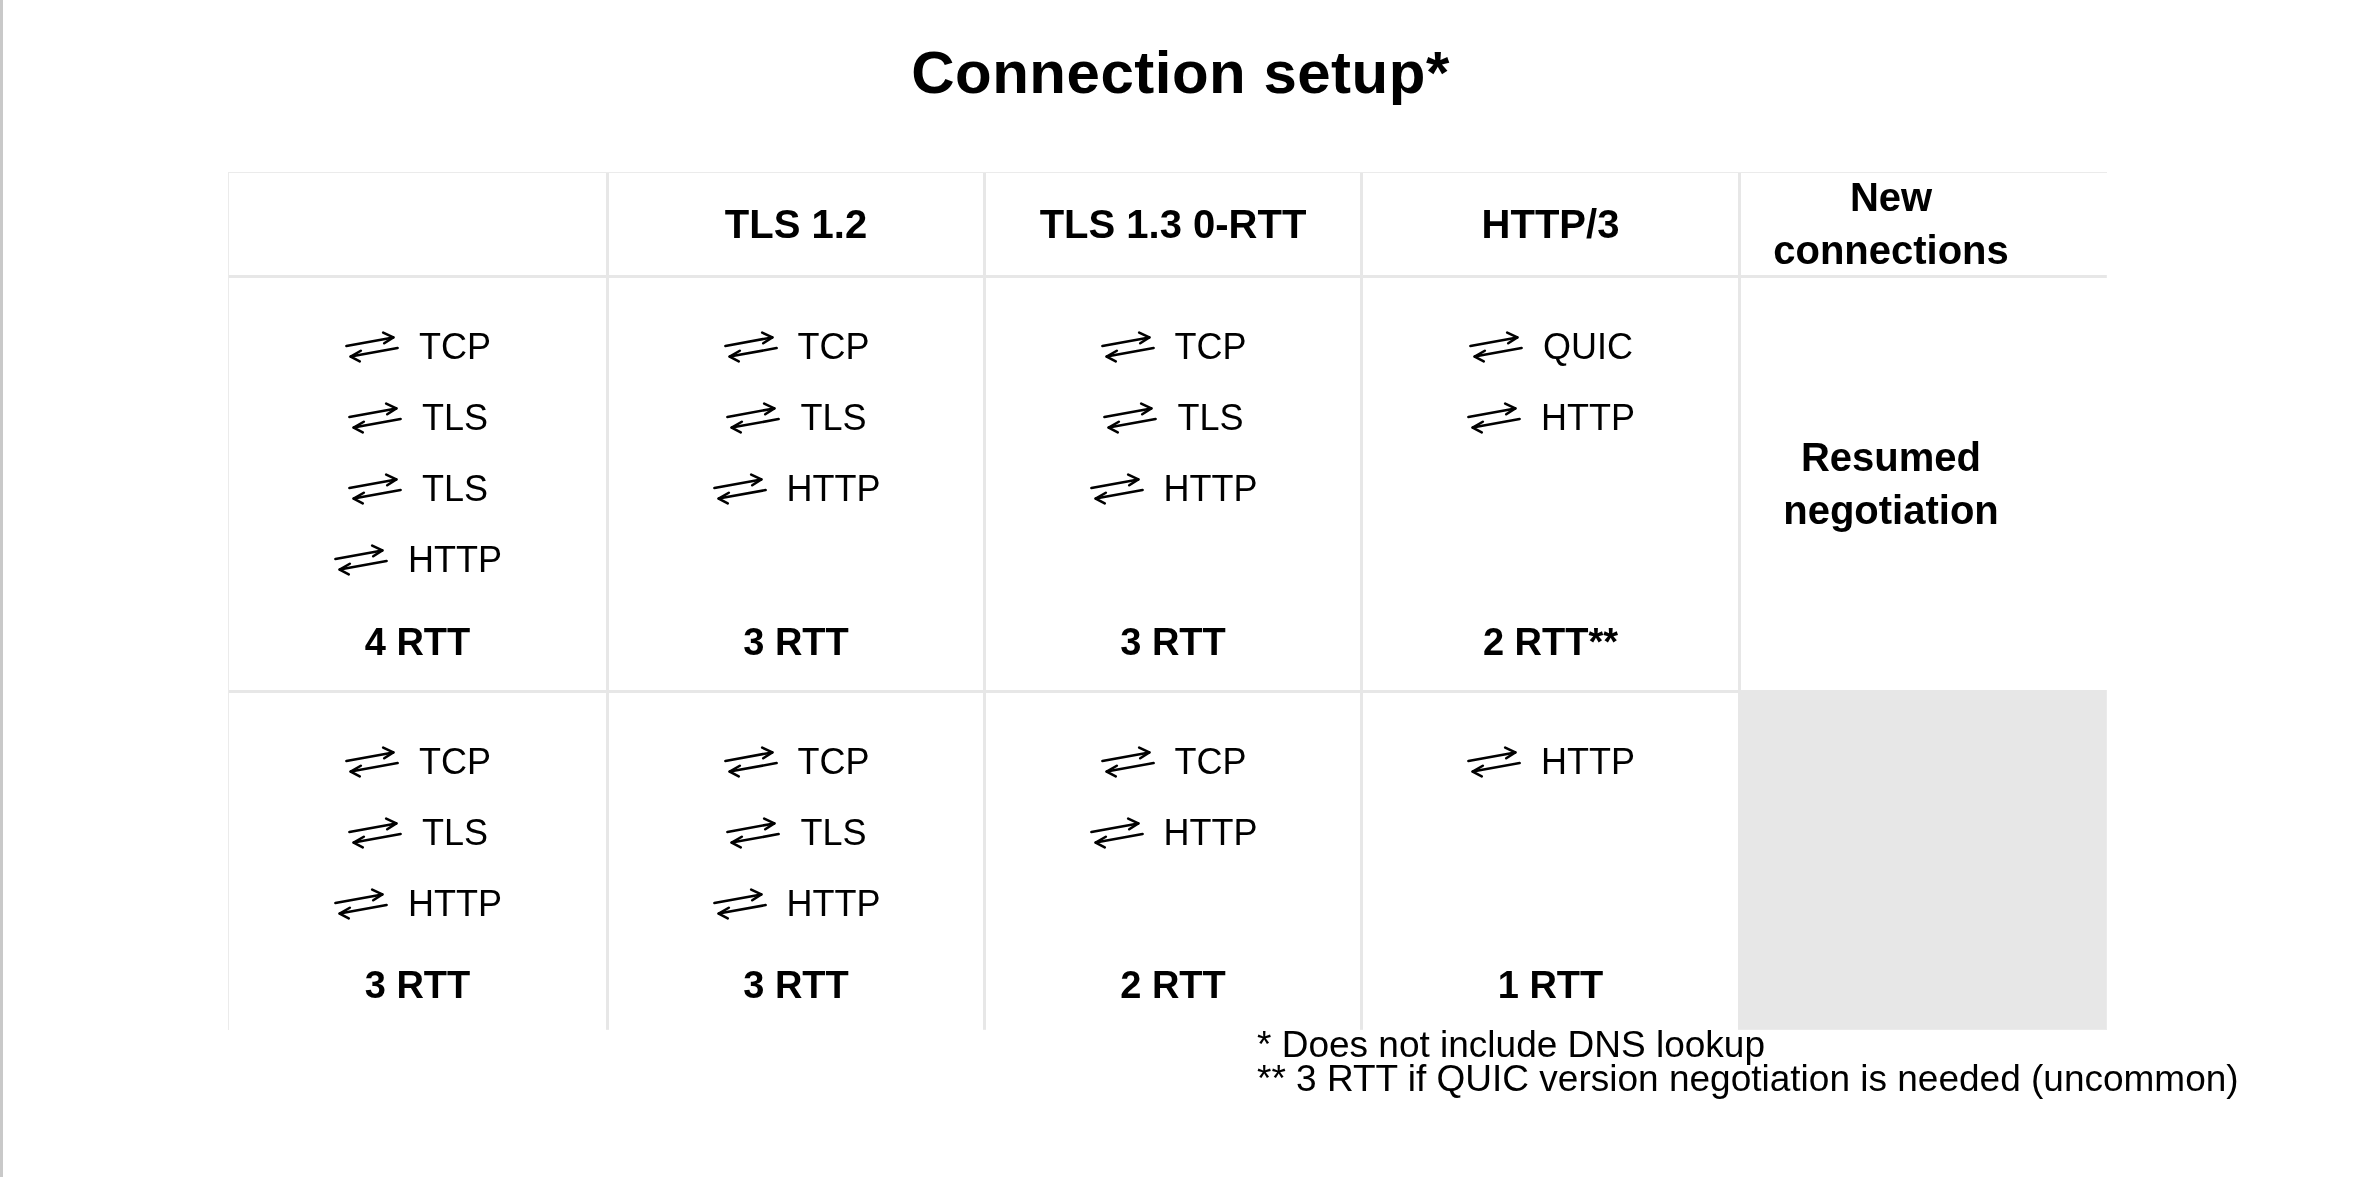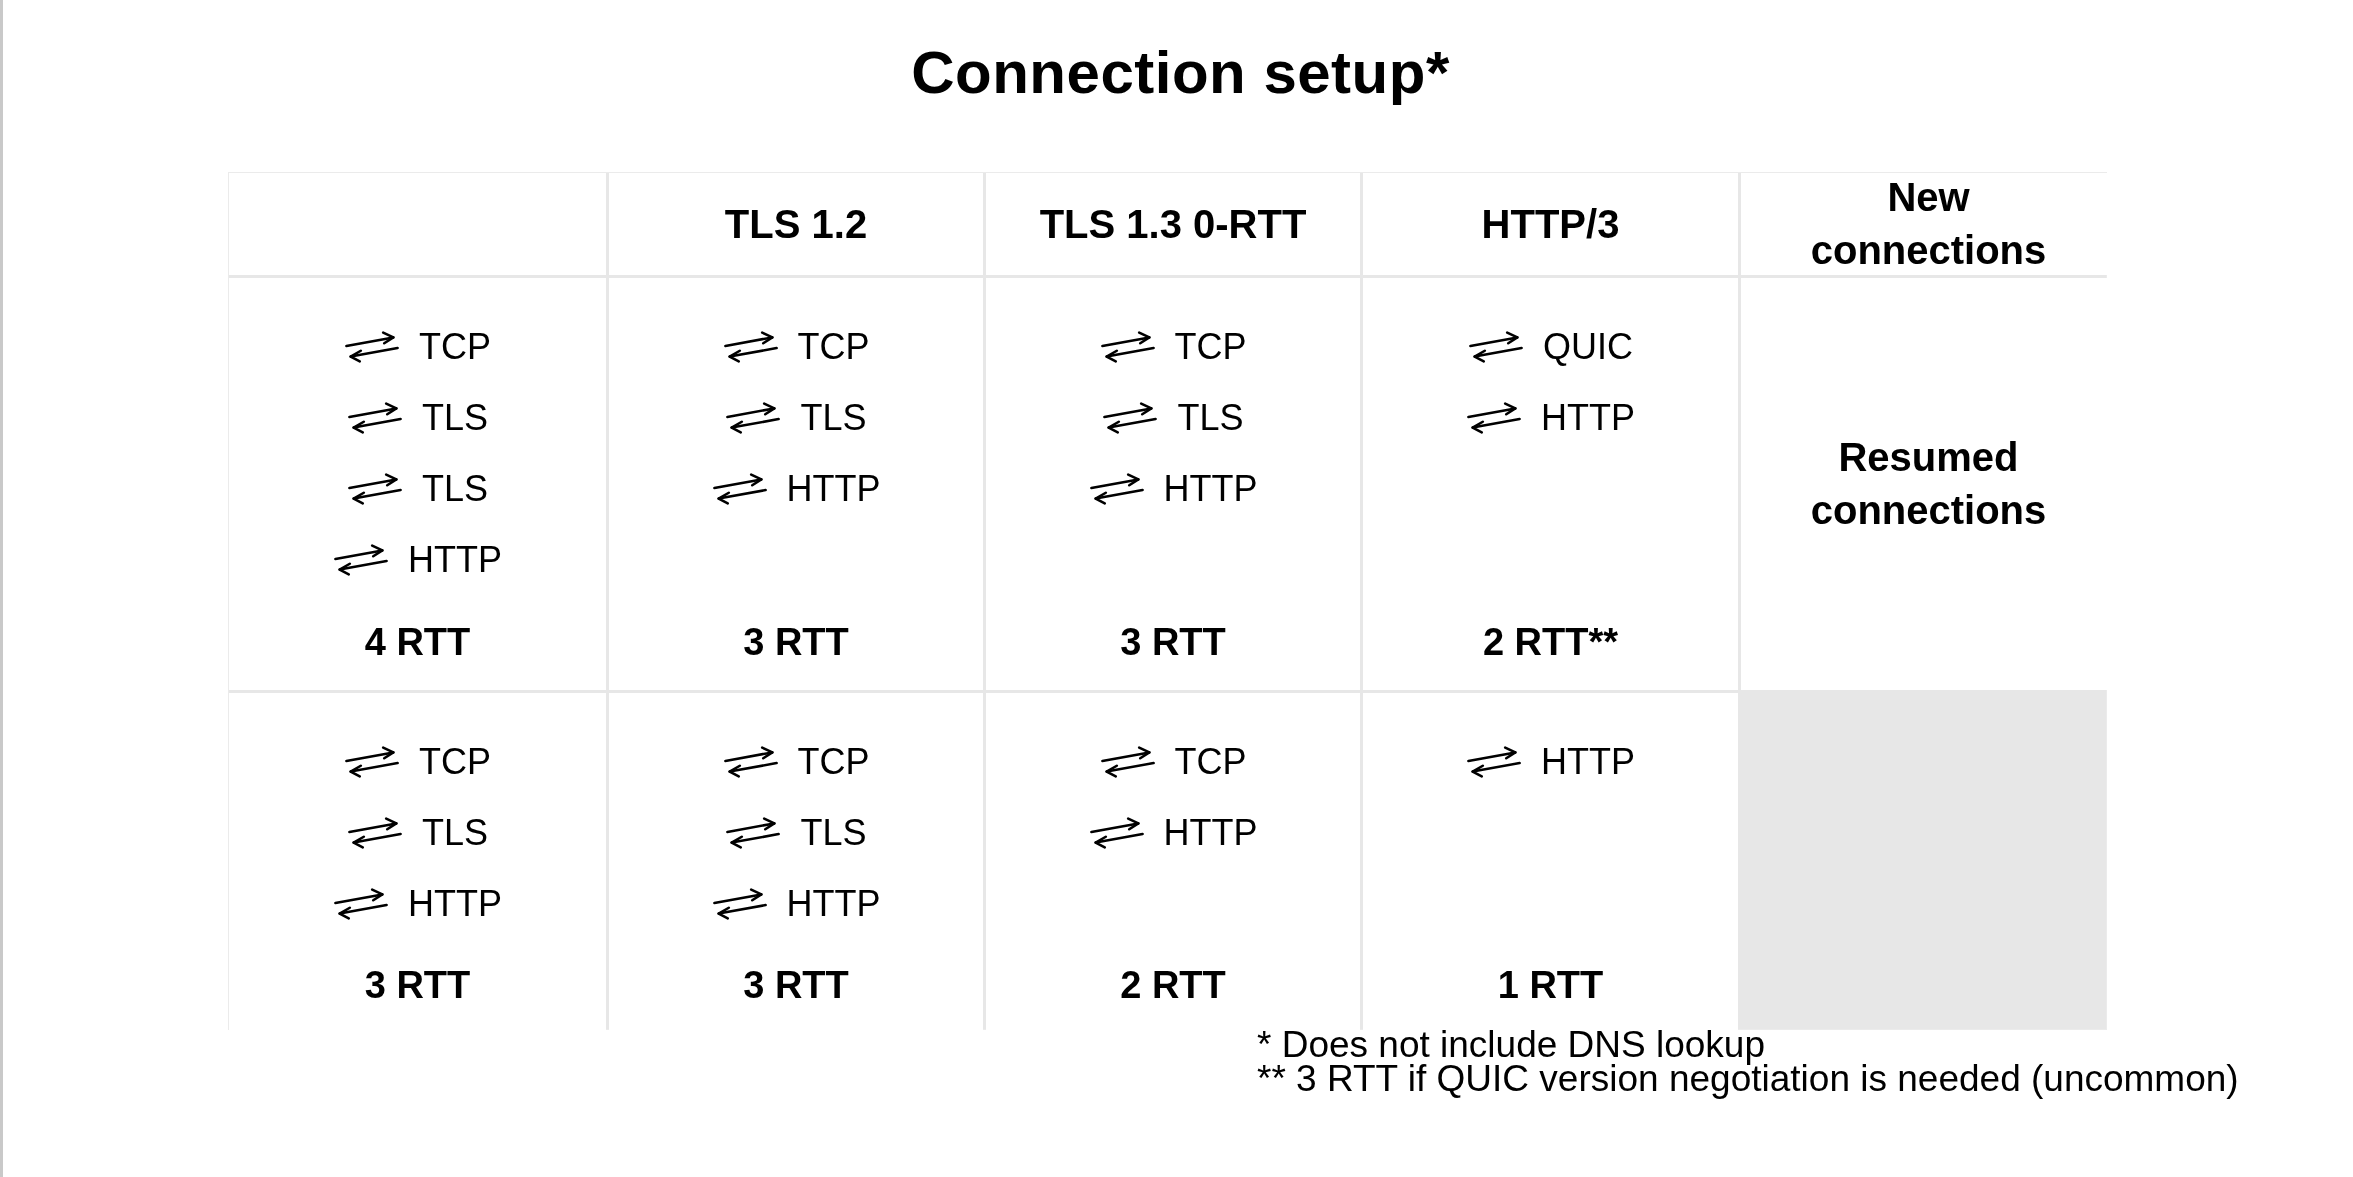--- a/index.html
+++ b/index.html
@@ -47,21 +47,20 @@
   .header-cell {
     display: flex;
     align-items: center;
     justify-content: center;
     font-size: 40px;
     font-weight: bold;
   }
   .row-label-cell {
     display: flex;
     align-items: center;
-    justify-content: center;
     text-align: center;
     font-size: 40px;
     font-weight: bold;
     line-height: 1.32;
   }
   .row-label-cell span { display: inline-block; max-width: 300px; }
   .data-cell .steps {
     position: absolute;
     left: 0; top: 33px;
     width: 100%;
@@ -245,21 +244,21 @@
                 <use href="#exchange-arrows"></use>
               </svg>
             </span>
           <span class="step-label">HTTP</span>
         </div>
       </div>
       <div class="rtt-total">2 RTT**</div>
     </div>
 
     <div class="cell row-label-cell">
-      <span>Resumed connections</span>
+      <span>Resumed negotiation</span>
     </div>
 
     <div class="cell data-cell">
       <div class="steps">
         <div class="step">
           <span class="exchange-icon">
               <svg>
                 <use href="#exchange-arrows"></use>
               </svg>
             </span>

